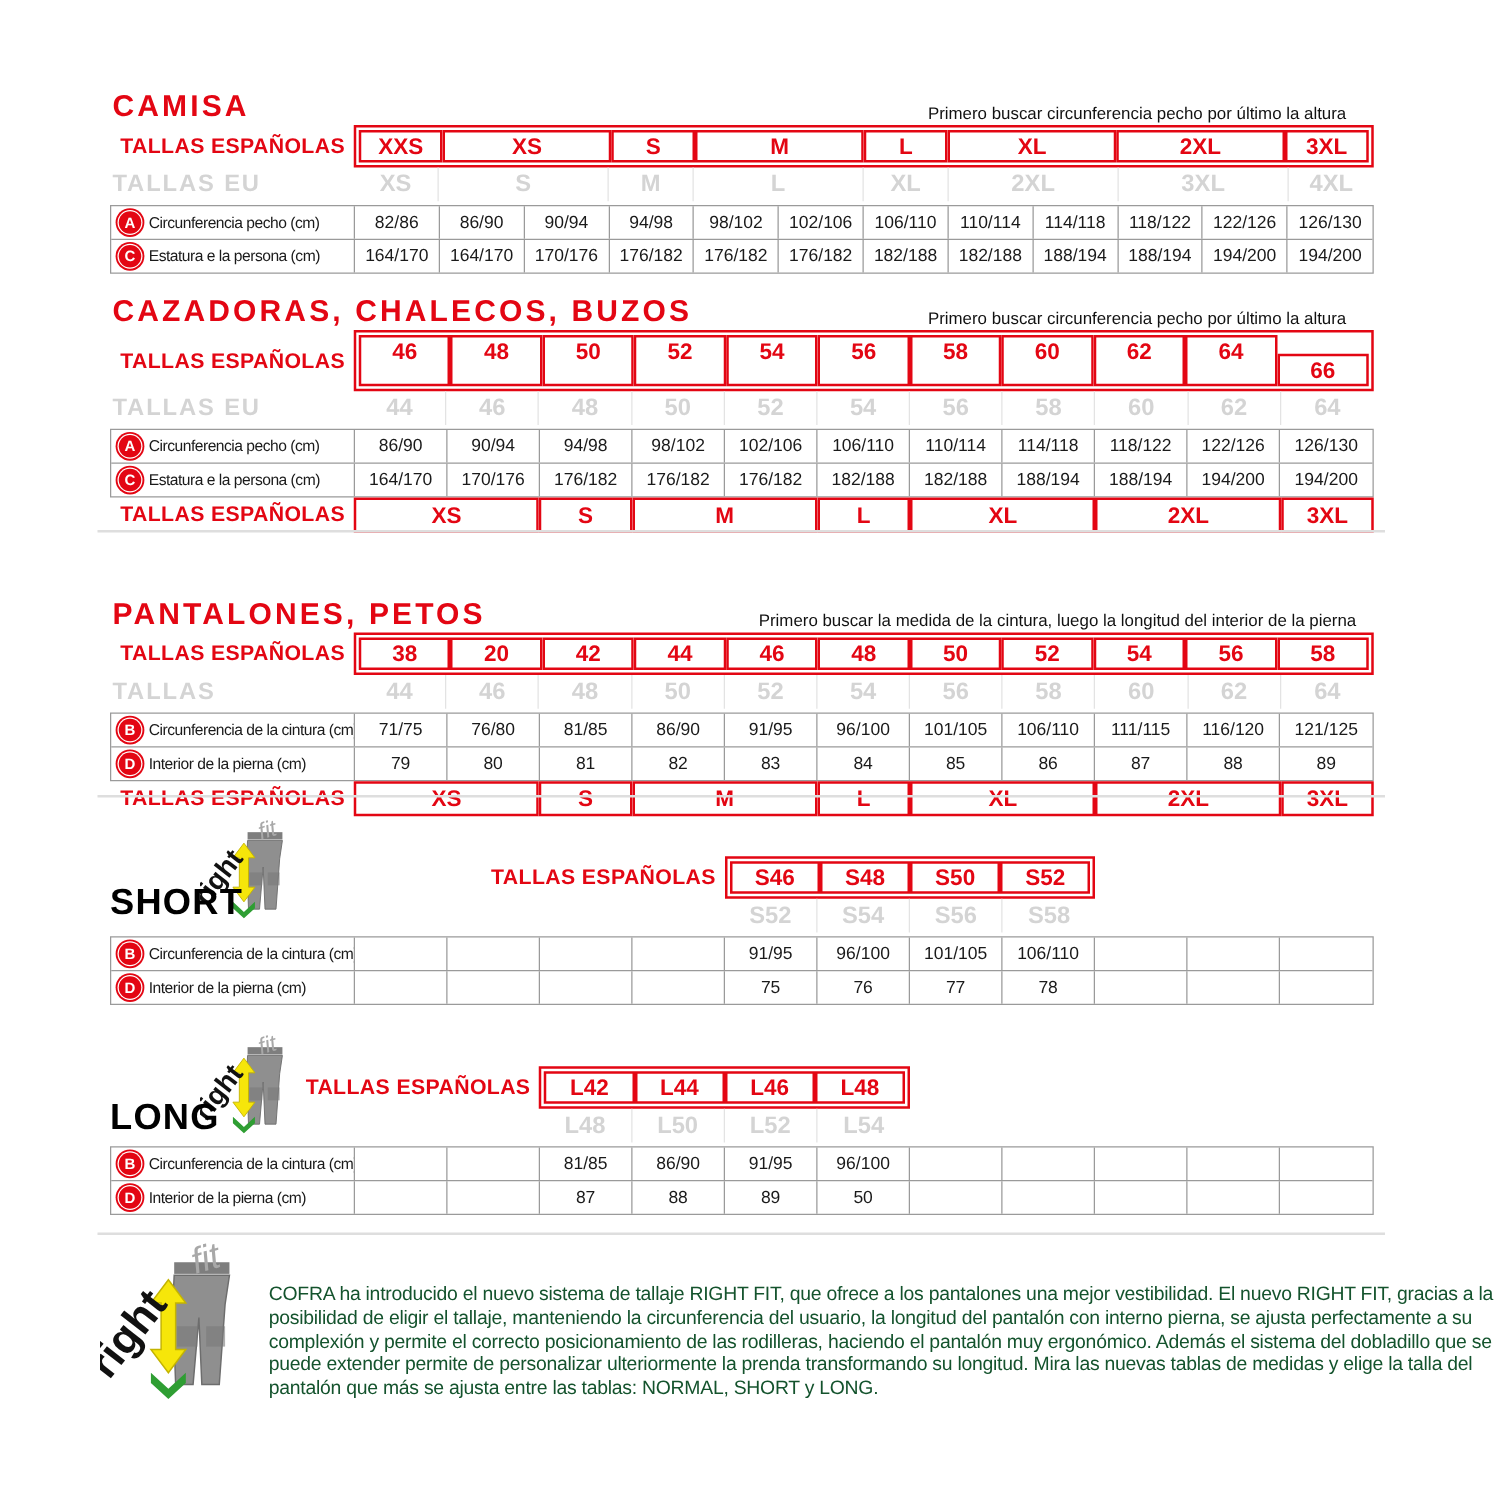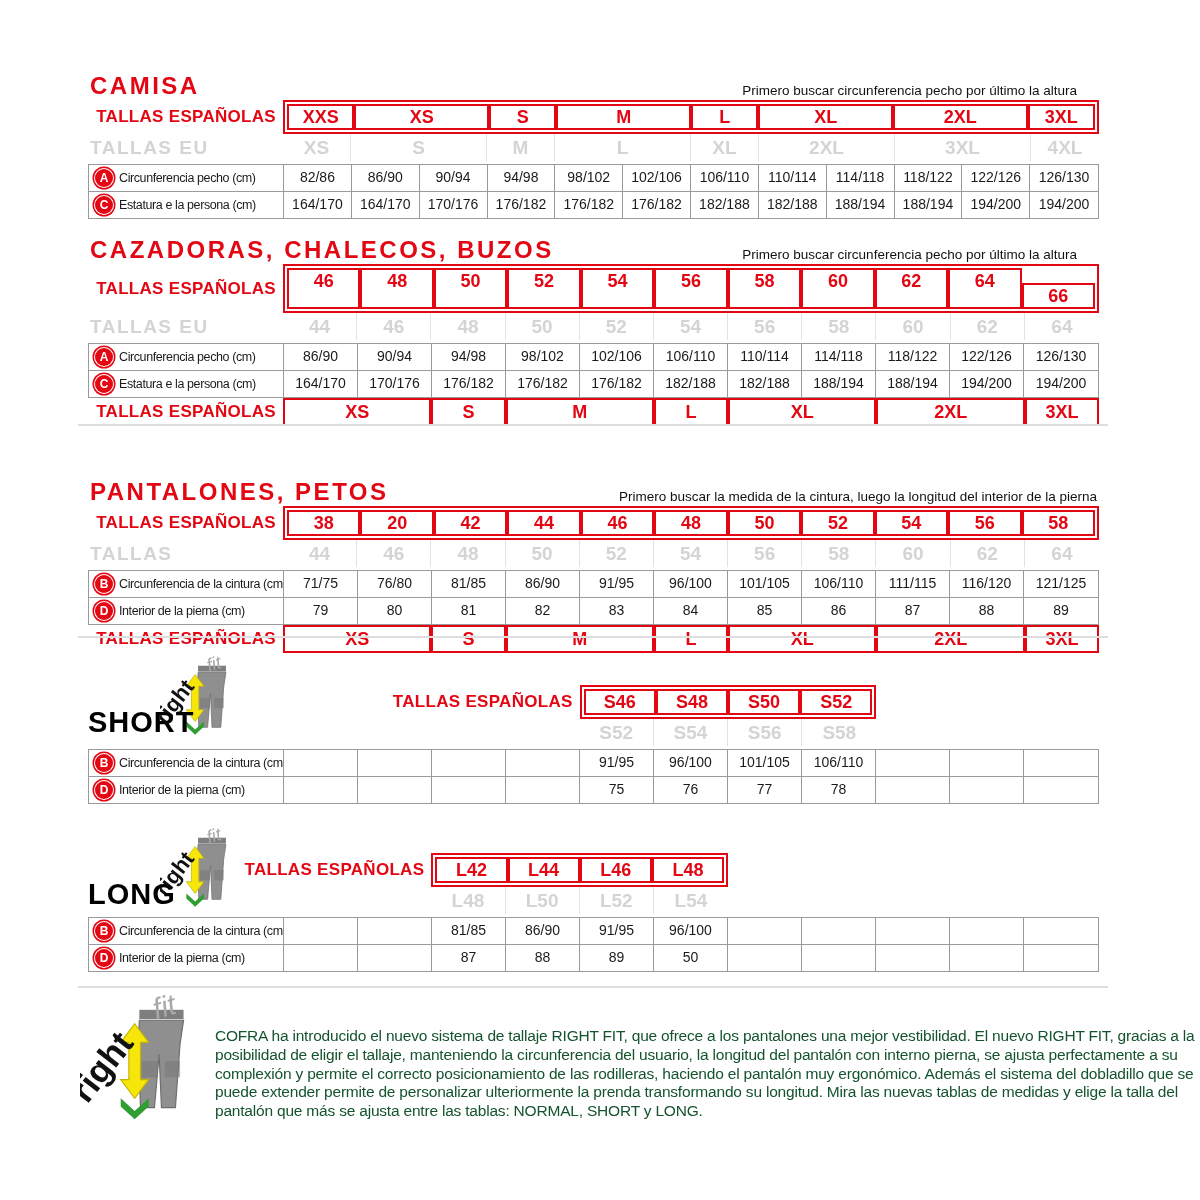--- a/index.html
+++ b/index.html
@@ -218,21 +218,21 @@
           </div>
         </div>
       </div>
   </section>
 
   <div class="divider" style="top:424px;"></div>
 
   <section class="sec" id="sec-pantalones" style="top:452px;margin-top:26px;">
     <div class="sec-head">
       <div class="sec-title">PANTALONES, PETOS</div>
-      <div class="note" style="right:2px;">Primero buscar la medida de la cintura, luego la longitud del interior de la pierna</div>
+      <div class="note" style="right:14px;">Primero buscar la medida de la cintura, luego la longitud del interior de la pierna</div>
     </div>
     <div>
         <div class="t-row t-hrow">
           <div class="lbl-red">TALLAS ESPAÑOLAS</div>
           <div class="red-frame" style="grid-template-columns: repeat(11, 1fr);">
             <div class="red-cell" style="grid-column: span 1;">38</div>
             <div class="red-cell" style="grid-column: span 1;">20</div>
             <div class="red-cell" style="grid-column: span 1;">42</div>
             <div class="red-cell" style="grid-column: span 1;">44</div>
             <div class="red-cell" style="grid-column: span 1;">46</div>

